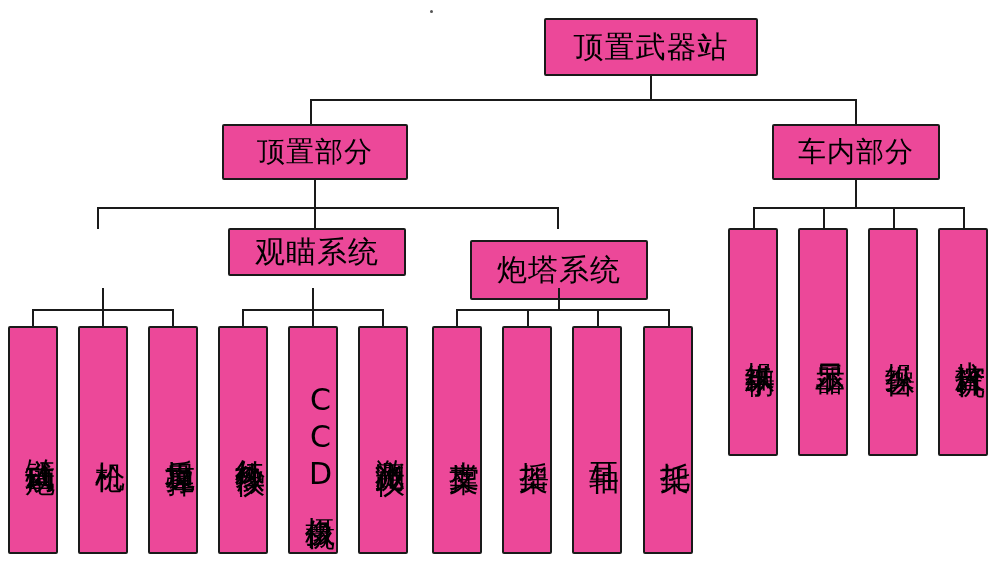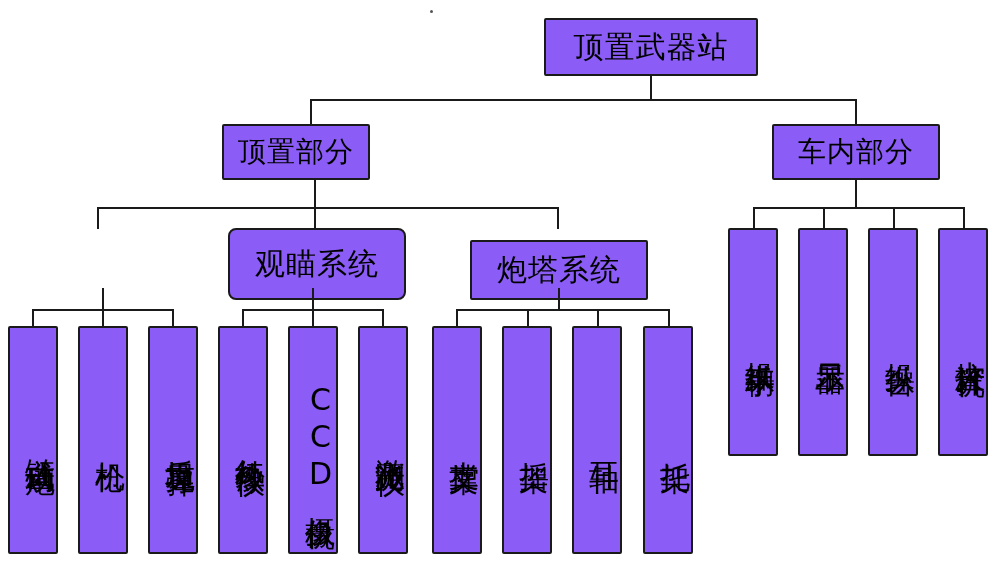--- a/index.html
+++ b/index.html
@@ -12,21 +12,21 @@
     width: 1000px;
     height: 563px;
     background: #ffffff;
     font-family: "DejaVu Sans", "Liberation Sans", sans-serif;
     overflow: hidden;
   }
   .node {
     position: absolute;
     box-sizing: border-box;
     border: 2px solid #1a1a1a;
-    background: #8b5cf6;
+    background: #ec4899;
     display: flex;
     align-items: center;
     justify-content: center;
     text-align: center;
     color: #000000;
     line-height: 1.05;
     border-radius: 2px;
   }
   
   .node.h {
@@ -64,39 +64,39 @@
   <div class="dot" style="left:430px; top:10px;"></div>
 
   <div class="node h" style="left:544px; top:18px; width:214px; height:58px; font-size:30px;">顶置武器站</div>
 
   <div class="edge vline" style="left:650px; top:76px; height:24px;"></div>
 
   <div class="edge hline" style="left:310px; top:99px; width:546px;"></div>
   <div class="edge vline" style="left:310px; top:99px; height:26px;"></div>
   <div class="edge vline" style="left:855px; top:99px; height:26px;"></div>
 
-  <div class="node h" style="left:222px; top:124px; width:148px; height:56px; font-size:28px;">顶置部分</div>
+  <div class="node h" style="left:222px; top:124px; width:186px; height:56px; font-size:28px;">顶置部分</div>
 
   <div class="node h" style="left:772px; top:124px; width:168px; height:56px; font-size:28px;">车内部分</div>
 
   <div class="edge vline" style="left:314px; top:180px; height:28px;"></div>
   <div class="edge hline" style="left:97px; top:207px; width:462px;"></div>
   <div class="edge vline" style="left:97px; top:207px; height:22px;"></div>
   <div class="edge vline" style="left:314px; top:207px; height:22px;"></div>
   <div class="edge vline" style="left:557px; top:207px; height:22px;"></div>
 
   <div class="edge vline" style="left:855px; top:180px; height:28px;"></div>
   <div class="edge hline" style="left:753px; top:207px; width:212px;"></div>
   <div class="edge vline" style="left:753px; top:207px; height:22px;"></div>
   <div class="edge vline" style="left:823px; top:207px; height:22px;"></div>
   <div class="edge vline" style="left:893px; top:207px; height:22px;"></div>
   <div class="edge vline" style="left:963px; top:207px; height:22px;"></div>
 
 
-  <div class="node h" style="left:228px; top:228px; width:178px; height:72px; font-size:30px;border-radius:8px;">观瞄系统</div>
+  <div class="node h" style="left:228px; top:228px; width:178px; height:48px; font-size:30px;">观瞄系统</div>
 
   <div class="node h" style="left:470px; top:228px; width:178px; height:60px; font-size:30px;margin-top:12px;">炮塔系统</div>
 
   <div class="edge vline" style="left:102px; top:288px; height:22px;"></div>
   <div class="edge hline" style="left:32px; top:309px; width:140px;"></div>
   <div class="edge vline" style="left:32px; top:309px; height:18px;"></div>
   <div class="edge vline" style="left:102px; top:309px; height:18px;"></div>
   <div class="edge vline" style="left:172px; top:309px; height:18px;"></div>
 
   <div class="edge vline" style="left:312px; top:288px; height:22px;"></div>

